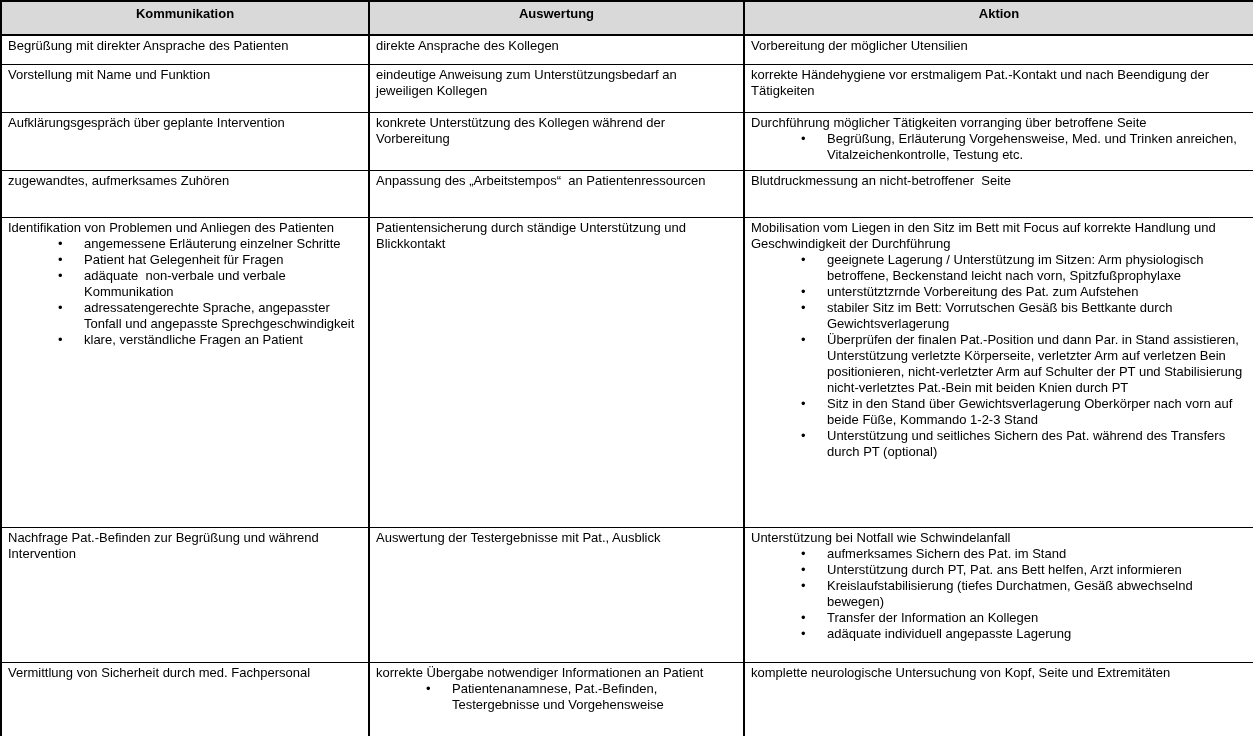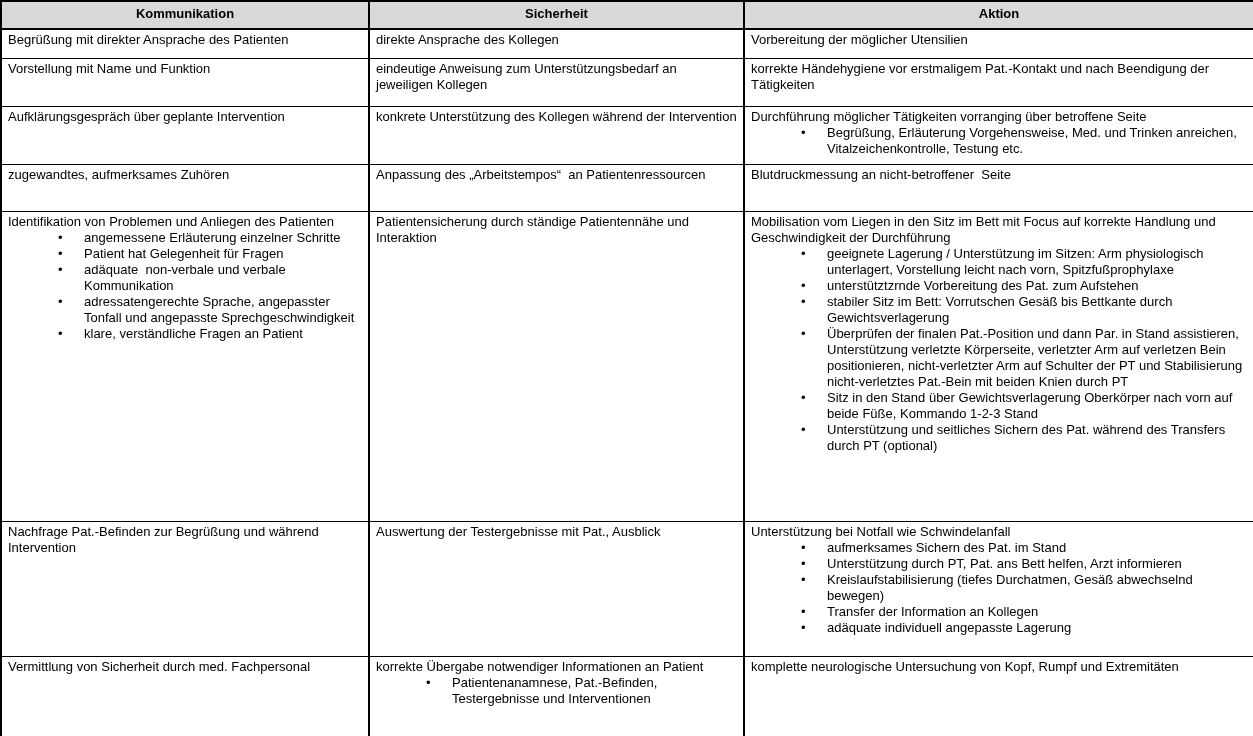--- a/index.html
+++ b/index.html
@@ -34,21 +34,21 @@
     border-left: 2px solid #000000;
     border-right: 2px solid #000000;
     vertical-align: top;
     padding: 2px 6px 2px 6px;
     overflow: hidden;
   }
   th {
     background: #d9d9d9;
     font-weight: bold;
     text-align: center;
-    padding: 4px 4px 6px 4px;
+    padding: 4px 4px 12px 4px;
     border-bottom: 2px solid #000000;
   }
 
   tr.h-hdr { height: 28px; }
   tr.h-r0  { height: 29px; }
   tr.h-r1  { height: 48px; }
   tr.h-r2  { height: 58px; }
   tr.h-r3  { height: 47px; padding-left: 16px; }
   tr.h-r4  { height: 310px; }
   tr.h-r5  { height: 135px; }
@@ -77,21 +77,21 @@
 
 <table class="protocol">
   <colgroup>
     <col class="c0">
     <col class="c1">
     <col class="c2">
   </colgroup>
   <thead>
     <tr class="h-hdr">
       <th>Kommunikation</th>
-      <th>Sicherheit</th>
+      <th>Auswertung</th>
       <th>Aktion</th>
     </tr>
   </thead>
   <tbody>
 
     <tr class="h-r0">
       <td>
           <div class="txt">Begrüßung mit direkter Ansprache des Patienten</div>
         </td>
       <td>
@@ -112,21 +112,21 @@
       <td>
           <div class="txt">korrekte Händehygiene vor erstmaligem Pat.-Kontakt und nach Beendigung der Tätigkeiten</div>
         </td>
     </tr>
 
     <tr class="h-r2">
       <td>
           <div class="txt">Aufklärungsgespräch über geplante Intervention</div>
         </td>
       <td>
-          <div class="txt">konkrete Unterstützung des Kollegen während der Intervention</div>
+          <div class="txt">konkrete Unterstützung des Kollegen während der Vorbereitung</div>
         </td>
       <td>
         <div class="txt">Durchführung möglicher Tätigkeiten vorranging über betroffene Seite</div>
         <div class="li"><span class="b">•</span><span class="t">Begrüßung, Erläuterung Vorgehensweise, Med. und Trinken anreichen, Vitalzeichenkontrolle, Testung etc.</span></div>
       </td>
     </tr>
 
     <tr class="h-r3">
       <td>
           <div class="txt">zugewandtes, aufmerksames Zuhören</div>
@@ -142,25 +142,25 @@
     <tr class="h-r4">
       <td>
         <div class="txt">Identifikation von Problemen und Anliegen des Patienten</div>
         <div class="li"><span class="b">•</span><span class="t">angemessene Erläuterung einzelner Schritte</span></div>
         <div class="li"><span class="b">•</span><span class="t">Patient hat Gelegenheit für Fragen</span></div>
         <div class="li"><span class="b">•</span><span class="t">adäquate  non-verbale und verbale Kommunikation</span></div>
         <div class="li"><span class="b">•</span><span class="t">adressatengerechte Sprache, angepasster Tonfall und angepasste Sprechgeschwindigkeit</span></div>
         <div class="li"><span class="b">•</span><span class="t">klare, verständliche Fragen an Patient</span></div>
       </td>
       <td>
-          <div class="txt">Patientensicherung durch ständige Patientennähe und Interaktion</div>
+          <div class="txt">Patientensicherung durch ständige Unterstützung und Blickkontakt</div>
         </td>
       <td>
         <div class="txt">Mobilisation vom Liegen in den Sitz im Bett mit Focus auf korrekte Handlung und Geschwindigkeit der Durchführung</div>
-        <div class="li"><span class="b">•</span><span class="t">geeignete Lagerung / Unterstützung im Sitzen: Arm physiologisch unterlagert, Vorstellung leicht nach vorn, Spitzfußprophylaxe</span></div>
+        <div class="li"><span class="b">•</span><span class="t">geeignete Lagerung / Unterstützung im Sitzen: Arm physiologisch betroffene, Beckenstand leicht nach vorn, Spitzfußprophylaxe</span></div>
         <div class="li"><span class="b">•</span><span class="t">unterstütztzrnde Vorbereitung des Pat. zum Aufstehen</span></div>
         <div class="li"><span class="b">•</span><span class="t">stabiler Sitz im Bett: Vorrutschen Gesäß bis Bettkante durch Gewichtsverlagerung</span></div>
         <div class="li"><span class="b">•</span><span class="t">Überprüfen der finalen Pat.-Position und dann Par. in Stand assistieren, Unterstützung verletzte Körperseite, verletzter Arm auf verletzen Bein positionieren, nicht-verletzter Arm auf Schulter der PT und Stabilisierung nicht-verletztes Pat.-Bein mit beiden Knien durch PT</span></div>
         <div class="li"><span class="b">•</span><span class="t">Sitz in den Stand über Gewichtsverlagerung Oberkörper nach vorn auf beide Füße, Kommando 1-2-3 Stand</span></div>
         <div class="li"><span class="b">•</span><span class="t">Unterstützung und seitliches Sichern des Pat. während des Transfers durch PT (optional)</span></div>
       </td>
     </tr>
 
     <tr class="h-r5">
       <td>
@@ -178,21 +178,21 @@
         <div class="li"><span class="b">•</span><span class="t">adäquate individuell angepasste Lagerung</span></div>
       </td>
     </tr>
 
     <tr class="h-r6">
       <td>
           <div class="txt">Vermittlung von Sicherheit durch med. Fachpersonal</div>
         </td>
       <td>
         <div class="txt">korrekte Übergabe notwendiger Informationen an Patient</div>
-        <div class="li"><span class="b">•</span><span class="t">Patientenanamnese, Pat.-Befinden, Testergebnisse und Interventionen</span></div>
+        <div class="li"><span class="b">•</span><span class="t">Patientenanamnese, Pat.-Befinden, Testergebnisse und Vorgehensweise</span></div>
       </td>
       <td>
-          <div class="txt">komplette neurologische Untersuchung von Kopf, Rumpf und Extremitäten</div>
+          <div class="txt">komplette neurologische Untersuchung von Kopf, Seite und Extremitäten</div>
         </td>
     </tr>
 
   </tbody>
 </table>
 
 </body></html>

